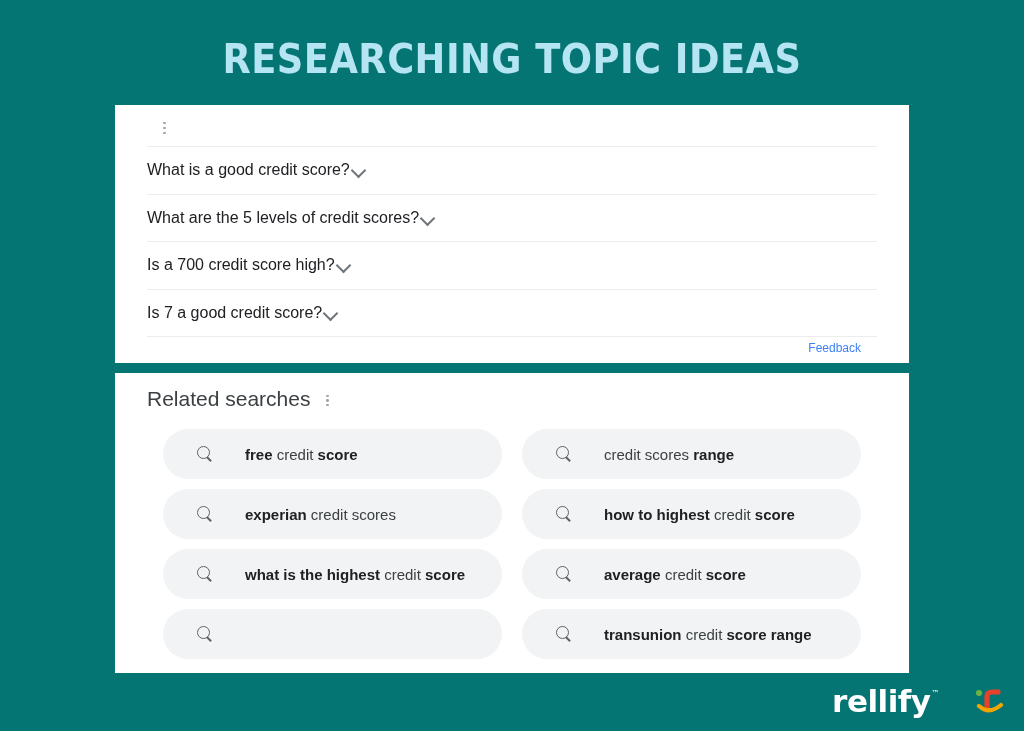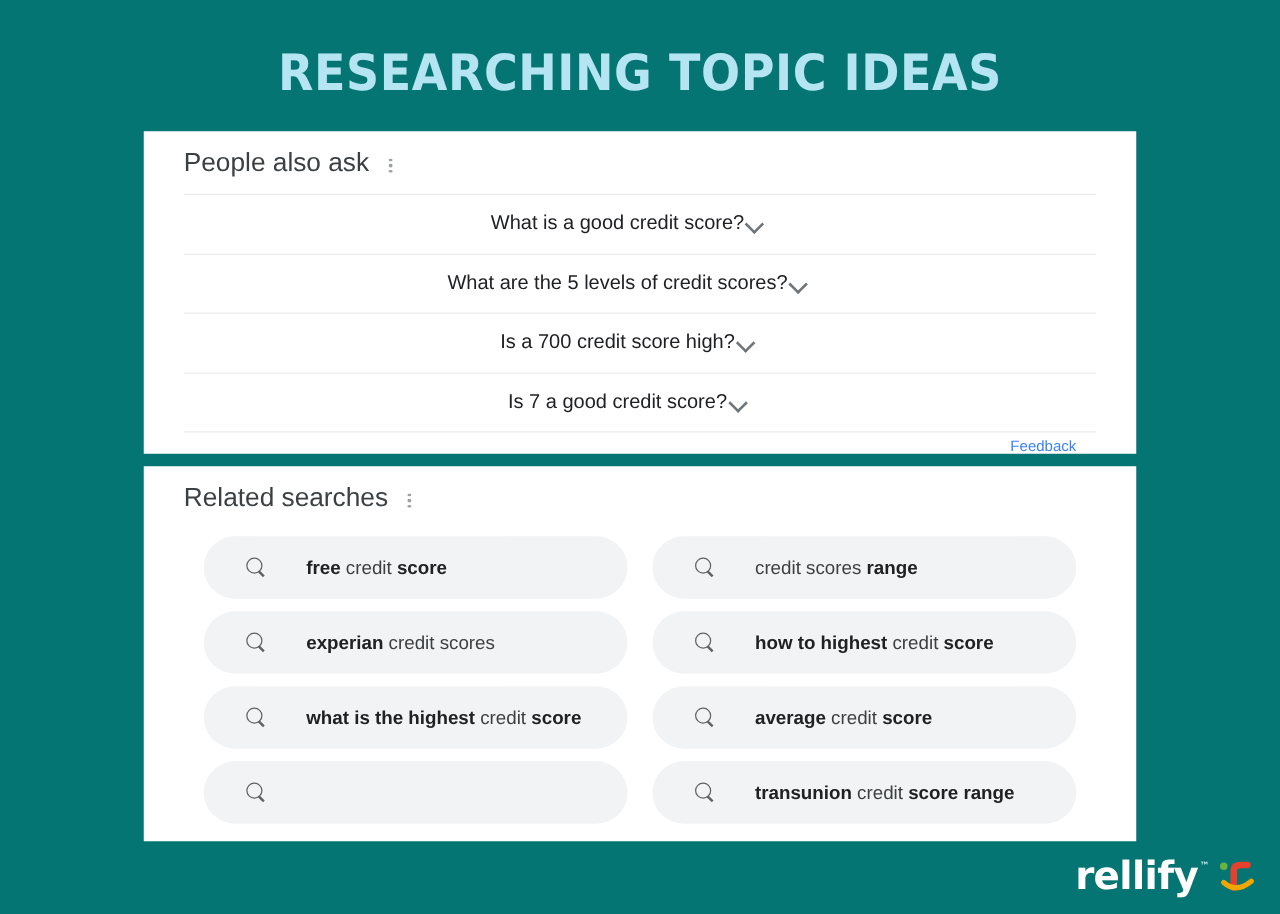--- a/index.html
+++ b/index.html
@@ -69,21 +69,21 @@
     background: #9aa0a6;
     margin-bottom: 2.5px;
   }
   .kebab-icon span:last-child { margin-bottom: 0; }
 
   
   .paa-list { border-top: 1px solid #ececec; }
   .paa-row {
     display: flex;
     align-items: center;
-    justify-content: center;
+    justify-content: flex-start;
     height: 47.5px;
     border-bottom: 1px solid #ececec;
     cursor: pointer;
   }
   .paa-question {
     font-size: 16px;
     color: #202124;
     font-family: "Liberation Sans", sans-serif;
   }
   .chev {
@@ -167,20 +167,21 @@
   .chip-text b { font-weight: bold; }
   .chip-text .reg { font-weight: 400; color: #3c4043; }
 
   
   .logo {
     position: absolute;
     right: 18px;
     bottom: 14px;
     display: flex;
     align-items: flex-end;
+    gap: 28px;
   }
   .logo-wordmark {
     font-size: 31px;
     font-weight: bold;
     color: #ffffff;
     letter-spacing: -0.5px;
     font-family: "DejaVu Sans", sans-serif;
     line-height: 1;
     position: relative;
   }
@@ -201,21 +202,20 @@
   }
 </style>
 </head>
 <body>
 
 <div class="page-title">RESEARCHING TOPIC IDEAS</div>
 
 <div class="panel panel-paa">
   <div class="panel-inner">
     <div class="section-header">
-      <span class="section-title">People also ask</span>
       <span class="kebab-icon">
         <span></span>
           <span></span>
           <span></span>
       </span>
     </div>
     <div class="paa-list" id="paa-list">
         <div class="paa-row">
           <span class="paa-question">What is a good credit score?</span>
           <span class="chev"></span>

